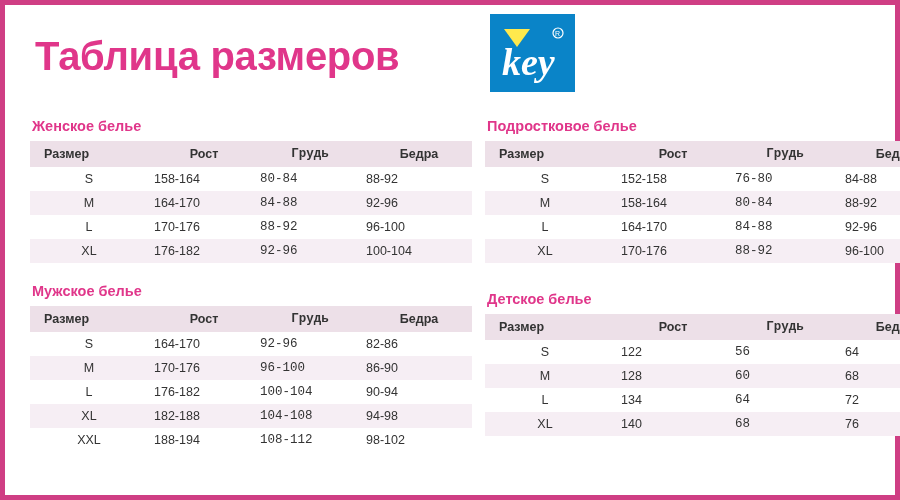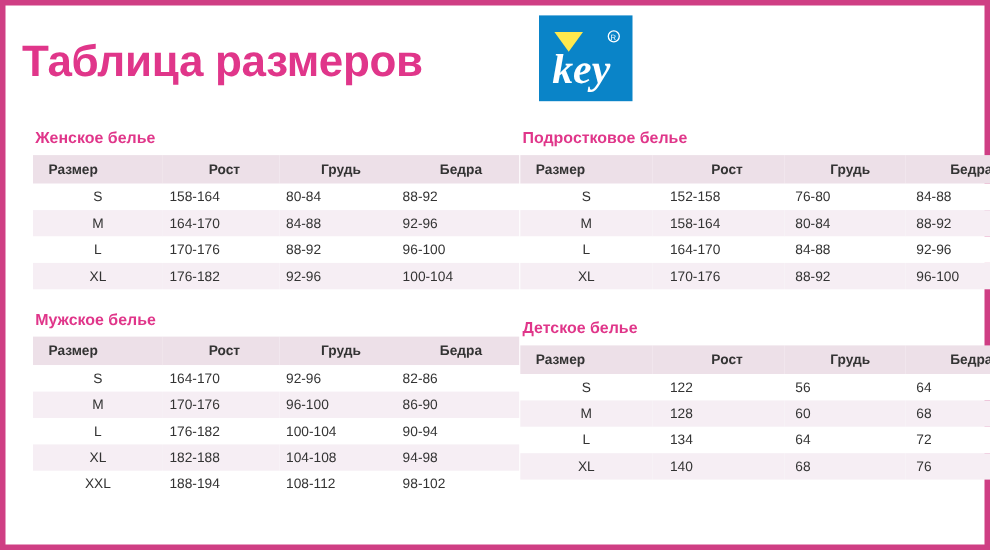--- a/index.html
+++ b/index.html
@@ -33,21 +33,21 @@
   }
   .page::before { top: 0; }
   .page::after { bottom: 0; }
 
   .header {
     position: relative;
     height: 118px;
   }
   .title {
     position: absolute;
-    left: 15px;
+    left: 30px;
     top: 34px;
     font-size: 40px;
     font-weight: bold;
     color: #e0368a;
     letter-spacing: -0.3px;
     white-space: nowrap;
   }
   .logo {
     position: absolute;
     left: 485px;
@@ -63,21 +63,21 @@
   .columns {
     position: relative;
     width: 100%;
     height: 382px;
   }
   .col {
     position: absolute;
     top: 0;
   }
   .col-left { left: 25px; width: 410px; }
-  .col-right { left: 468px; width: 410px; }
+  .col-right { left: 480px; width: 410px; }
 
   .block { margin-bottom: 6px; }
   .block-title {
     font-size: 14.5px;
     font-weight: bold;
     color: #e0368a;
     margin: 0 0 7px 0;
     padding-left: 2px;
   }
   .spacer-22 { height: 22px; }
@@ -101,21 +101,21 @@
     color: #333333;
     padding: 5px 0 5px 0;
     text-align: left;
   }
   tbody tr:nth-child(odd) { background: #ffffff; }
   tbody tr:nth-child(even) { background: #f6eef4; }
 
   th.c0, td.c0 { width: 104px; text-align: center; }
   th.c0 { padding-left: 14px; text-align: left; }
   th.c1, td.c1 { width: 100px; padding-left: 6px; }
-  th.c2, td.c2 { width: 100px; padding-left: 6px; }
+  th.c2, td.c2 { width: 100px; padding-left: 6px; font-family: Liberation Mono, monospace; }
   th.c3, td.c3 { width: 106px; padding-left: 6px; }
 
   .right-table th.c0, .right-table td.c0 { width: 106px; }
   .right-table th.c1, .right-table td.c1 { width: 104px; padding-left: 16px; }
   .right-table th.c2, .right-table td.c2 { width: 100px; padding-left: 10px; }
   .right-table th.c3, .right-table td.c3 { width: 100px; padding-left: 10px; }
 </style>
 </head>
 <body>
 

